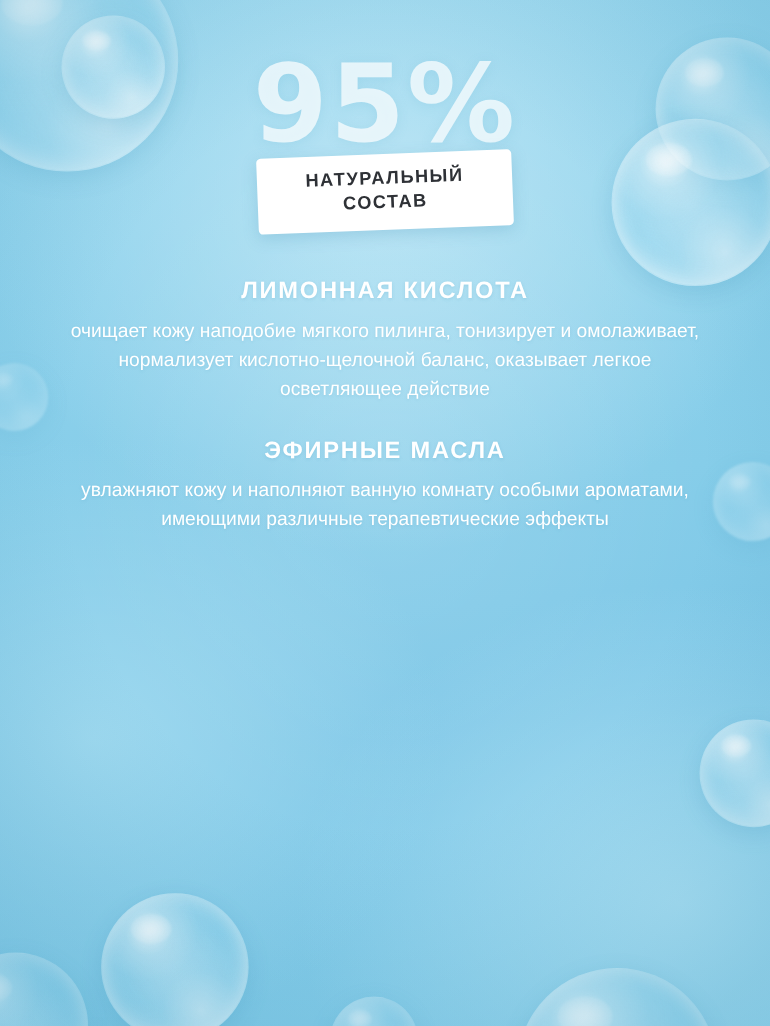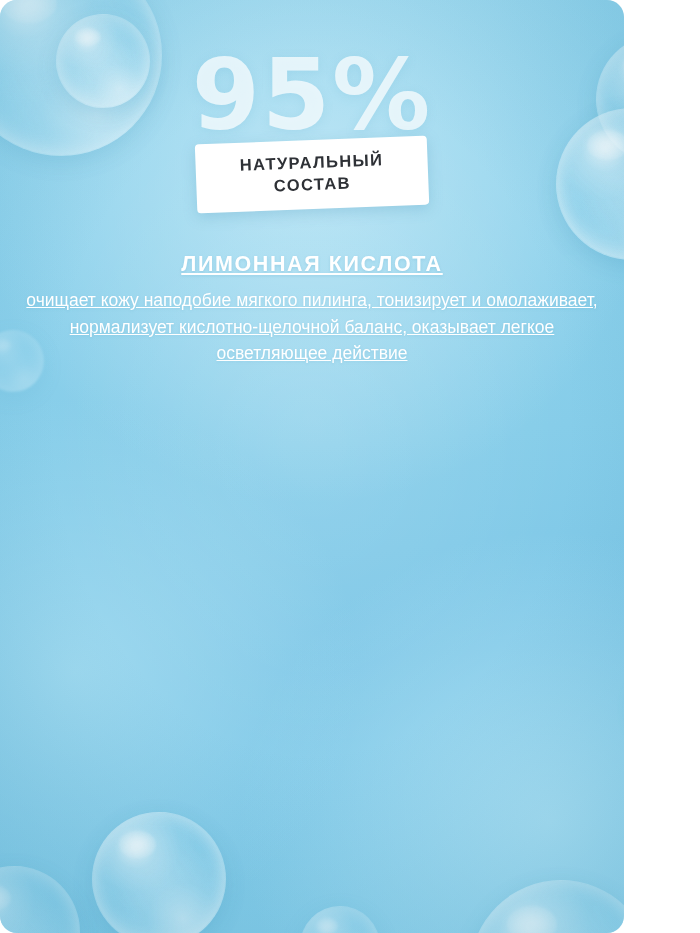--- a/index.html
+++ b/index.html
@@ -8,29 +8,28 @@
   }
   body {
     width: 700px;
     height: 933px;
     font-family: "Liberation Sans", sans-serif;
     overflow: hidden;
   }
 
   .poster {
     position: relative;
-    width: 624px;
+    width: 700px;
     height: 933px;
     overflow: hidden;
     background:
       radial-gradient(ellipse 90% 60% at 50% 18%, #b8e4f4 0%, rgba(184,228,244,0) 60%),
       radial-gradient(ellipse 70% 45% at 12% 72%, #9fd9ef 0%, rgba(159,217,239,0) 65%),
       radial-gradient(ellipse 80% 50% at 88% 88%, #a9def2 0%, rgba(169,222,242,0) 62%),
       linear-gradient(175deg, #97d6ee 0%, #8fd2ec 22%, #86cde9 48%, #7ec7e7 70%, #86cde9 100%);
-    border-radius: 17px;
   }
 
   
   .vignette {
     position: absolute;
     inset: 0;
     background: radial-gradient(ellipse 75% 65% at 50% 45%, rgba(255,255,255,0.12) 0%, rgba(255,255,255,0) 55%, rgba(60,150,185,0.22) 100%);
     pointer-events: none;
   }
 
@@ -113,21 +112,20 @@
   
   .content {
     position: absolute;
     top: 252px;
     left: 0;
     width: 100%;
     padding: 0 12px;
     box-sizing: border-box;
     text-align: center;
     color: #ffffff;
-    text-decoration: underline;
   }
   .block { margin-bottom: 30px; }
   .block:last-child { margin-bottom: 0; }
 
   .block-title {
     font-size: 21.5px;
     font-weight: bold;
     letter-spacing: 1.6px;
     margin: 0 0 10px 0;
     color: #ffffff;
@@ -175,16 +173,18 @@
 
     <div class="block">
       <h2 class="block-title">ЛИМОННАЯ КИСЛОТА</h2>
       <p class="block-text">очищает кожу наподобие мягкого пилинга, тонизирует и омолаживает, нормализует кислотно-щелочной баланс, оказывает легкое осветляющее действие</p>
     </div>
 
     <div class="block">
     </div>
 
     <div class="block">
+      <h2 class="block-title">ЭФИРНЫЕ МАСЛА</h2>
+      <p class="block-text">увлажняют кожу и наполняют ванную комнату особыми ароматами, имеющими различные терапевтические эффекты</p>
     </div>
 
   </div>
 </div>
 
 </body></html>

